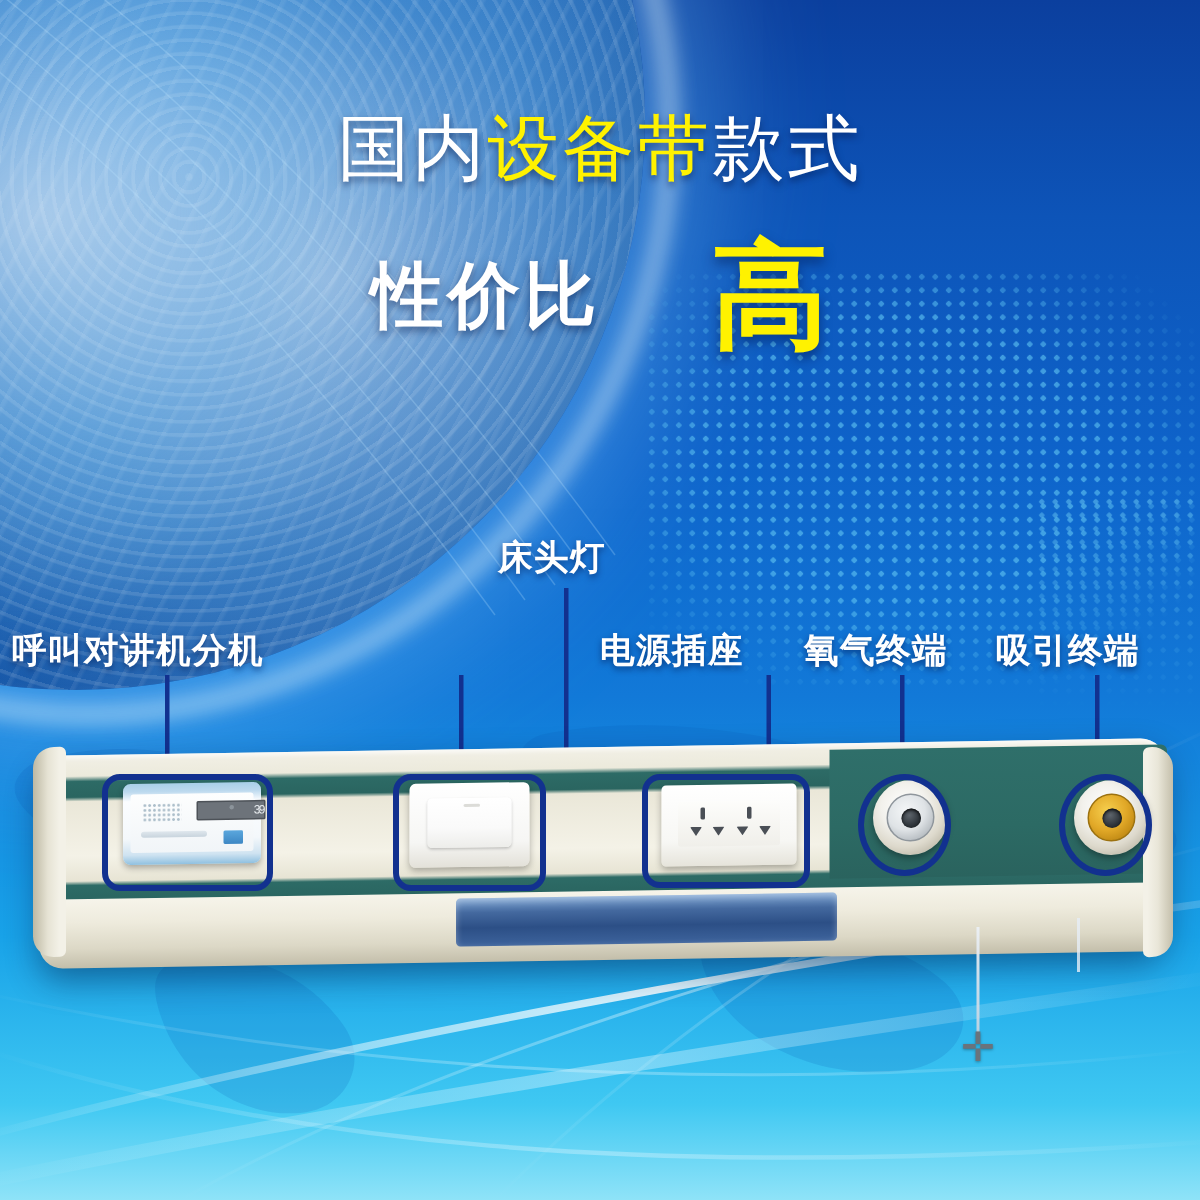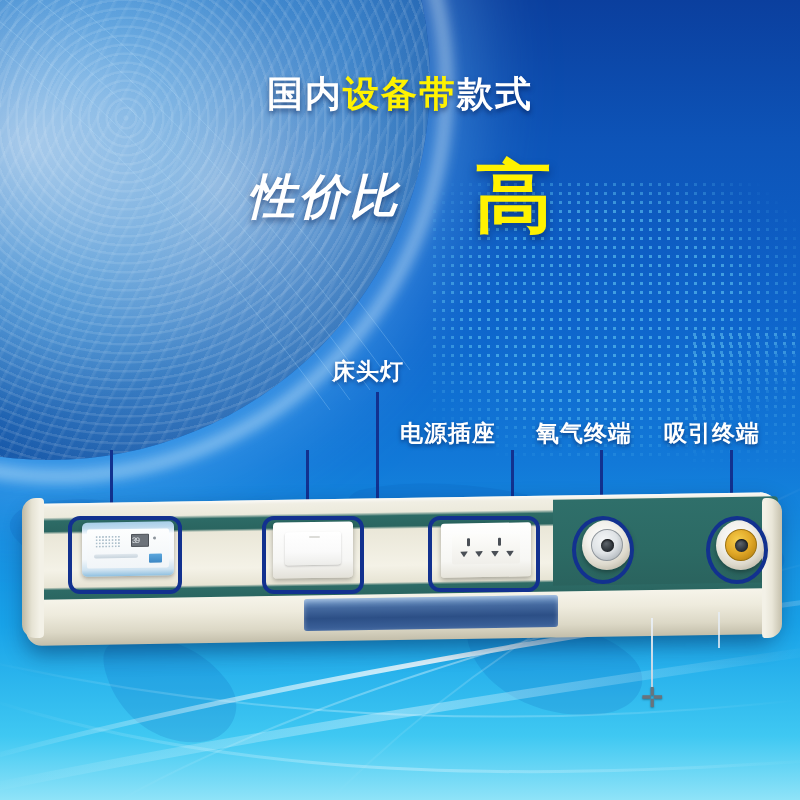--- a/index.html
+++ b/index.html
@@ -77,34 +77,33 @@
   .worldmap{position:absolute;left:0;bottom:0;width:800px;height:330px;opacity:.30;}
   
   .streaks{position:absolute;inset:0;}
 
   
   .headline{
     position:absolute;left:0;right:0;top:76px;text-align:center;
     line-height:1;
   }
   .h1{
-    font-size:36px;font-weight:bold;letter-spacing:2px;
+    font-size:48px;font-weight:normal;letter-spacing:2px;
     white-space:nowrap;
     text-shadow:0 3px 5px rgba(0,20,70,.55);
   }
   .h1 .w{color:#ffffff;}
   .h1 .y{color:#fff200;}
   .h2wrap{
     position:absolute;left:0;right:0;top:160px;
     display:flex;align-items:center;justify-content:center;gap:74px;
   }
   .h2{
     font-size:48px;font-weight:bold;color:#ffffff;letter-spacing:3px;
     text-shadow:0 3px 6px rgba(0,20,70,.55);
-    font-style:italic;
   }
   .h-big{
     font-size:78px;font-weight:bold;color:#fff200;letter-spacing:0;
     line-height:.95;
     text-shadow:0 4px 8px rgba(0,20,70,.5);
   }
 
   
   .labels{position:absolute;left:0;top:0;width:800px;height:800px;}
   .lbl{
@@ -193,23 +192,24 @@
   }
   .ic-grille{
     position:absolute;left:8px;top:6px;width:26px;height:13px;
     background-image:radial-gradient(circle,#9fb4c2 .8px,rgba(0,0,0,0) 1px);
     background-size:3.2px 3.2px;
     opacity:.85;
   }
   .ic-display{
     position:absolute;left:44px;top:5px;width:16px;height:11px;
     background:#6d737a;border:1px solid #4d5258;border-radius:1px;
-    color:#e8ecef;font-size:8px;line-height:11px;text-align:left;
+    color:#e8ecef;font-size:8px;line-height:11px;text-align:right;
     font-family:Liberation Sans, sans-serif;
     letter-spacing:-1px;
+    padding-left:28px;
   }
   .ic-led{
     position:absolute;left:66px;top:8px;width:3px;height:3px;border-radius:50%;
     background:#8c949b;
   }
   .ic-slot{
     position:absolute;left:7px;top:25px;width:44px;height:4px;
     background:linear-gradient(to bottom,#dfe7ed,#c8d4dd);border-radius:2px;
   }
   .ic-btn{
@@ -361,20 +361,21 @@
     <div class="h1"><span class="w">国内</span><span class="y">设备带</span><span class="w">款式</span></div>
   </div>
 
   <div class="h2wrap">
     <div class="h2">性价比</div>
     <div class="h-big">高</div>
   </div>
 
   <div class="labels">
 
+    <div class="lbl" style="left:8px;top:418px;">呼叫对讲机分机</div>
     <div class="lbl" style="left:332px;top:356px;">床头灯</div>
     <div class="lbl" style="left:536px;top:418px;">氧气终端</div>
     <div class="lbl" style="left:400px;top:418px;">电源插座</div>
     <div class="lbl" style="left:644px;top:418px;padding-left:20px;">吸引终端</div>
 
     <div class="leader" style="left:110px;top:450px;height:76px;"></div>
     <div class="leader" style="left:306px;top:450px;height:76px;"></div>
     <div class="leader" style="left:376px;top:392px;height:216px;"></div>
     <div class="leader" style="left:511px;top:450px;height:76px;"></div>
     <div class="leader" style="left:600px;top:450px;height:78px;"></div>

